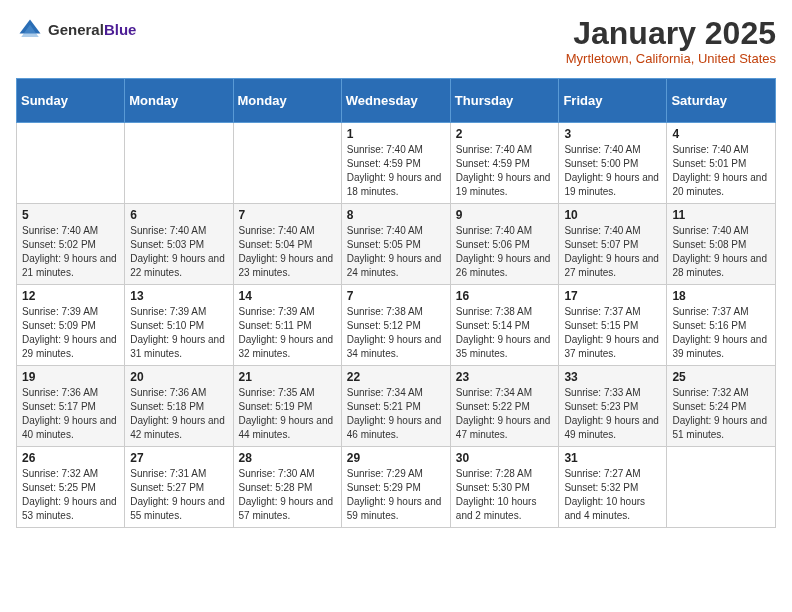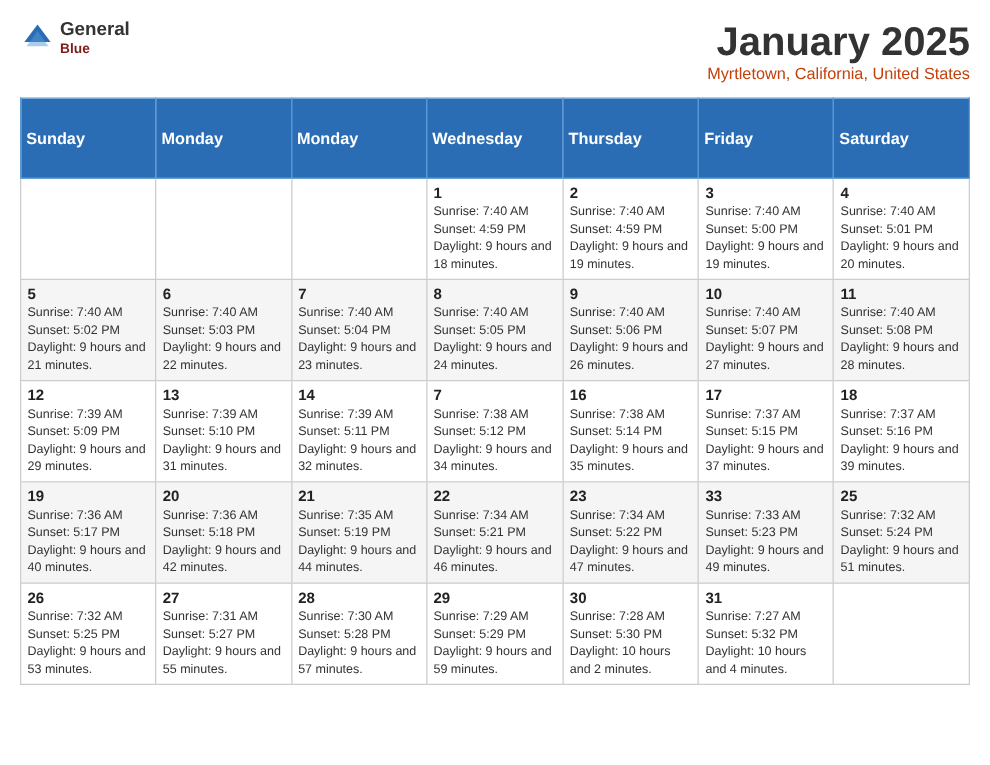--- a/index.html
+++ b/index.html
@@ -16,32 +16,32 @@
       align-items: flex-start;
       margin-bottom: 12px;
     }
     .logo {
       display: flex;
       align-items: center;
       gap: 4px;
     }
     .logo-text {
       display: flex;
-      flex-direction: column;
+      flex-direction: row;
       line-height: 1.1;
     }
     .logo-general {
       font-size: 15px;
       font-weight: bold;
       color: #333;
     }
     .logo-blue {
-      font-size: 11px;
-      font-weight: bold;
-      color: #7f1d1d;
+      font-size: 15px;
+      font-weight: bold;
+      color: #4c1d95;
     }
     .logo-icon {
       width: 28px;
       height: 28px;
     }
     .title-block {
       text-align: right;
     }
     .month-title {
       font-size: 32px;
@@ -57,21 +57,21 @@
     .calendar {
       width: 100%;
       border-collapse: collapse;
       border: 1px solid #ccc;
     }
     .calendar th {
       background-color: #2a6db5;
       color: #fff;
       font-size: 13px;
       font-weight: bold;
-      padding: 24px 4px;
+      padding: 14px 4px;
       text-align: left;
       border: 1px solid #5a9ad5;
     }
     .calendar td {
       vertical-align: top;
       border: 1px solid #ccc;
       padding: 4px 5px;
       font-size: 10.5px;
       color: #333;
       width: 110px;

